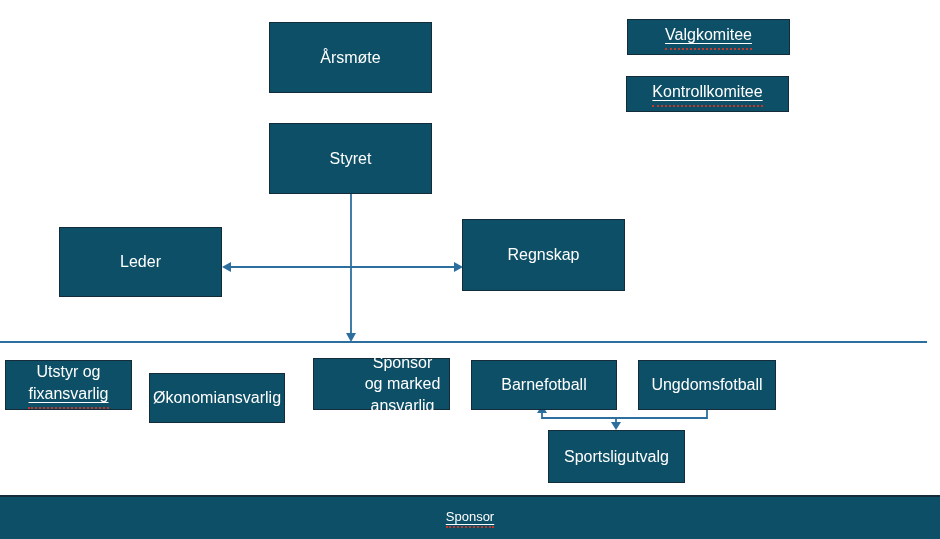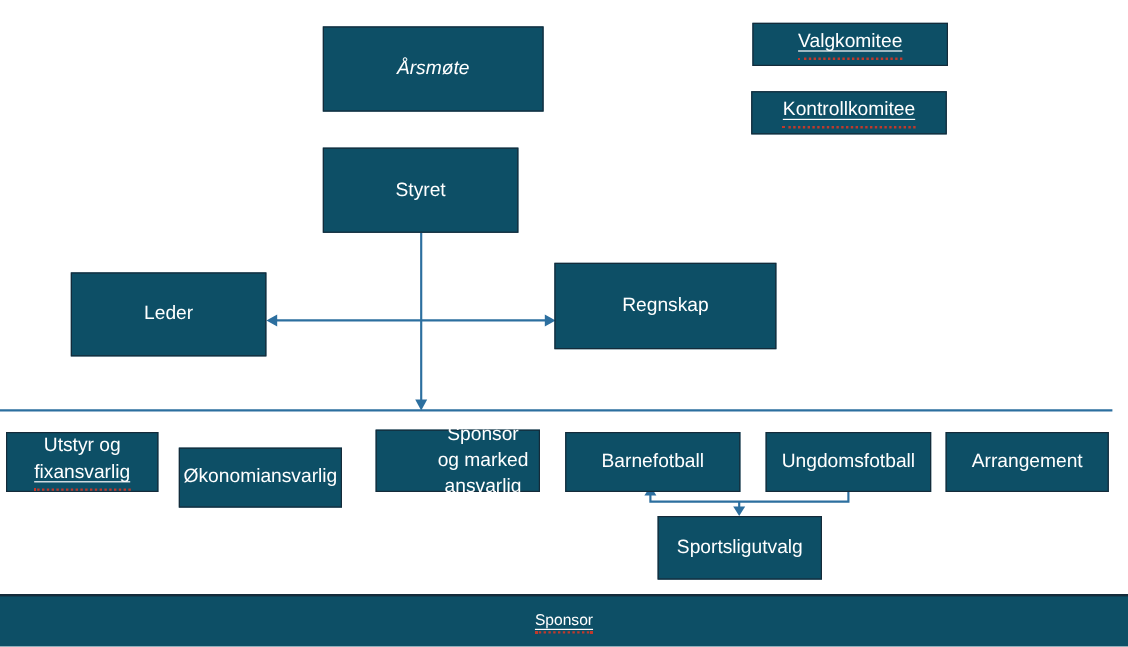--- a/index.html
+++ b/index.html
@@ -36,26 +36,26 @@
   .u{
     text-decoration:underline;
     text-underline-offset:3px;
     text-decoration-thickness:1px;
   }
   .squiggle{
     border-bottom:2px dotted var(--spellcheck);
     padding-bottom:2px;
   }
   
-  .n-arsmote        {left:269px;top:22px; width:184px;height:71px;font-style:italic;}
+  .n-arsmote        {left:269px;top:22px; width:163px;height:71px;}
   .n-styret         {left:269px;top:123px;width:163px;height:71px;}
   .n-valgkomitee    {left:627px;top:19px; width:163px;height:36px;}
   .n-kontrollkomitee{left:626px;top:76px; width:163px;height:36px;}
   .n-leder          {left:59px; top:227px;width:163px;height:70px;}
-  .n-regnskap       {left:462px;top:219px;width:185px;height:72px;}
+  .n-regnskap       {left:462px;top:219px;width:163px;height:72px;}
   .n-utstyr         {left:5px;  top:360px;width:127px;height:50px;}
   .n-okonomi        {left:149px;top:360px;width:136px;height:50px;margin-top:13px;}
   .n-sponsor        {left:313px;top:358px;width:137px;height:52px;padding-left:48px;}
   .n-barnefotball   {left:471px;top:360px;width:146px;height:50px;}
   .n-ungdomsfotball {left:638px;top:360px;width:138px;height:50px;}
   .n-arrangement    {left:788px;top:360px;width:136px;height:50px;}
   .n-sportsligutvalg{left:548px;top:430px;width:137px;height:53px;}
   .fairplay-bar{
     position:absolute;z-index:2;
     left:0;top:495px;width:940px;height:44px;
@@ -129,23 +129,20 @@
   </div>
 
   <div class="node n-ungdomsfotball">
     <span>Ungdomsfotball</span>
   </div>
 
   <div class="node n-barnefotball">
     <span>Barnefotball</span>
   </div>
 
-  <div class="node n-arrangement">
-    <span>Arrangement</span>
-  </div>
 
   <div class="node n-sportsligutvalg">
     <span>Sportsligutvalg</span>
   </div>
 
   <div class="fairplay-bar">
     <span class="u squiggle">Sponsor</span>
   </div>
 
 </div>

